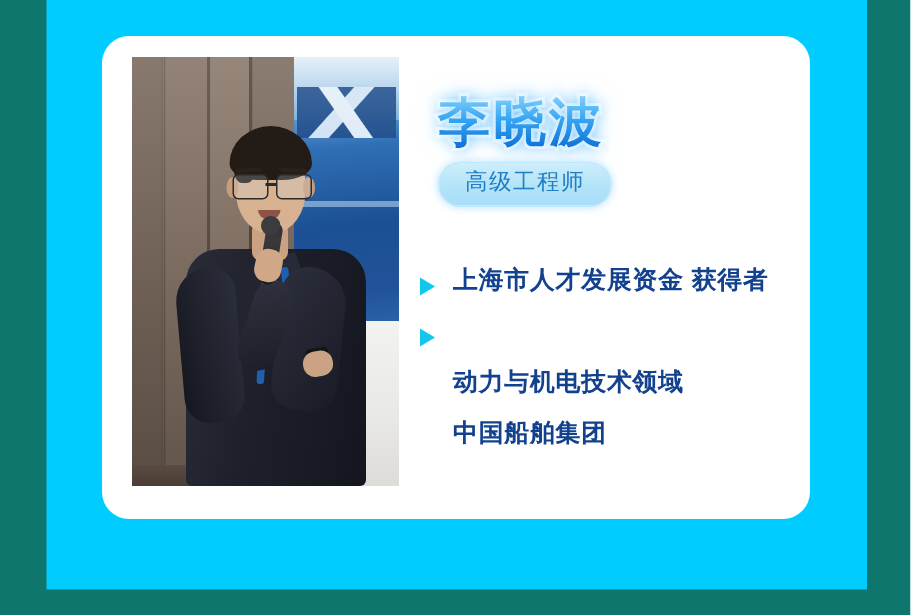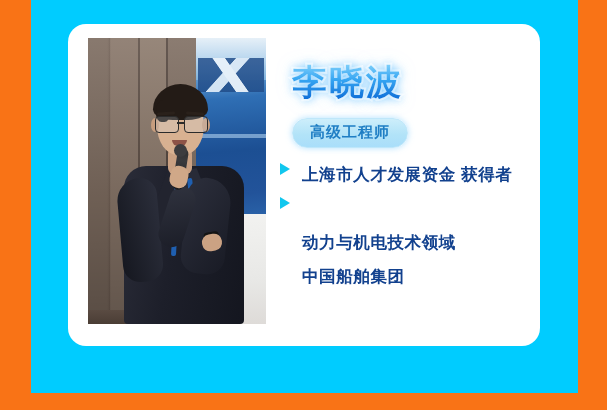--- a/index.html
+++ b/index.html
@@ -12,21 +12,21 @@
     height: 410px;
     overflow: hidden;
     font-family: "Liberation Sans", "DejaVu Sans", sans-serif;
   }
 
   
   #stage {
     position: relative;
     width: 607px;
     height: 410px;
-    background: #f97316;
+    background: #0f766e;
   }
 
   
   .cyan-block {
     position: absolute;
     left: 31px;
     top: 0px;
     width: 547px;
     height: 393px;
     background: #00ccff;
@@ -282,42 +282,42 @@
     letter-spacing: 2px;
     line-height: 1;
     color: transparent;
     -webkit-text-stroke: 4px #ffffff;
     text-shadow: 0 0 9px rgba(150,215,255,0.9), 0 0 16px rgba(150,215,255,0.55);
   }
 
   .badge {
     position: absolute;
     left: 12px;
-    top: 94px;
+    top: 84px;
     padding: 4px 17px 5px 17px;
     border-radius: 999px;
     background: linear-gradient(180deg, #cdeefb 0%, #b2e3f8 55%, #a9defa 100%);
     border: 1px solid #bfe7fa;
     box-shadow: 0 0 6px rgba(150,215,255,0.75);
     color: #1f7ec4;
     font-size: 15px;
-    font-weight: 700;
+    font-weight: 400;
     letter-spacing: 1px;
     line-height: 1.25;
   }
 
   .bullets {
     position: absolute;
     left: 0px;
     top: 140px;
     width: 260px;
   }
   .line {
     display: flex;
-    align-items: flex-start;
+    align-items: flex-end;
     height: 34px;
   }
   .tri {
     width: 14px;
     flex: 0 0 14px;
     margin-right: 8px;
     position: relative;
     top: -1px;
   }
   .tri.on::before {

